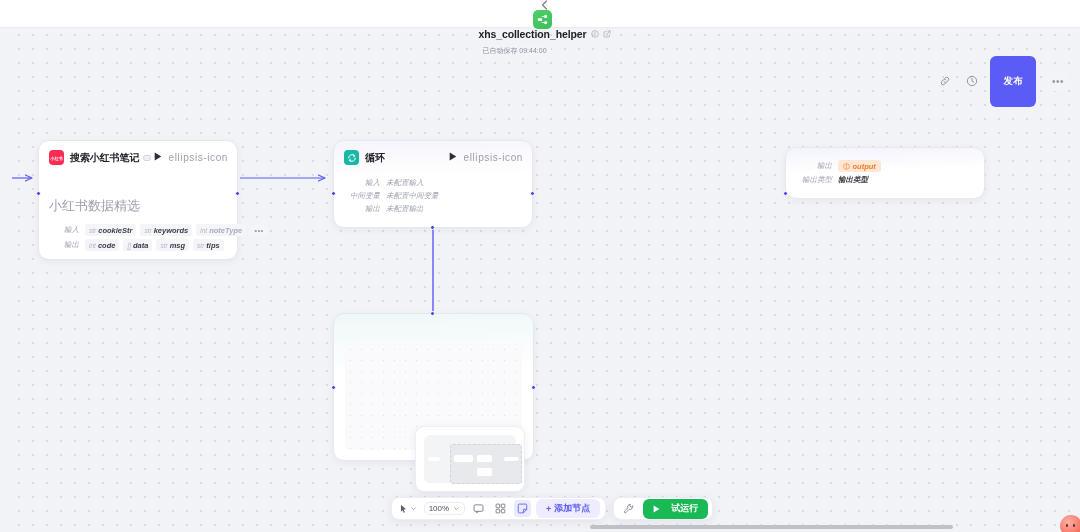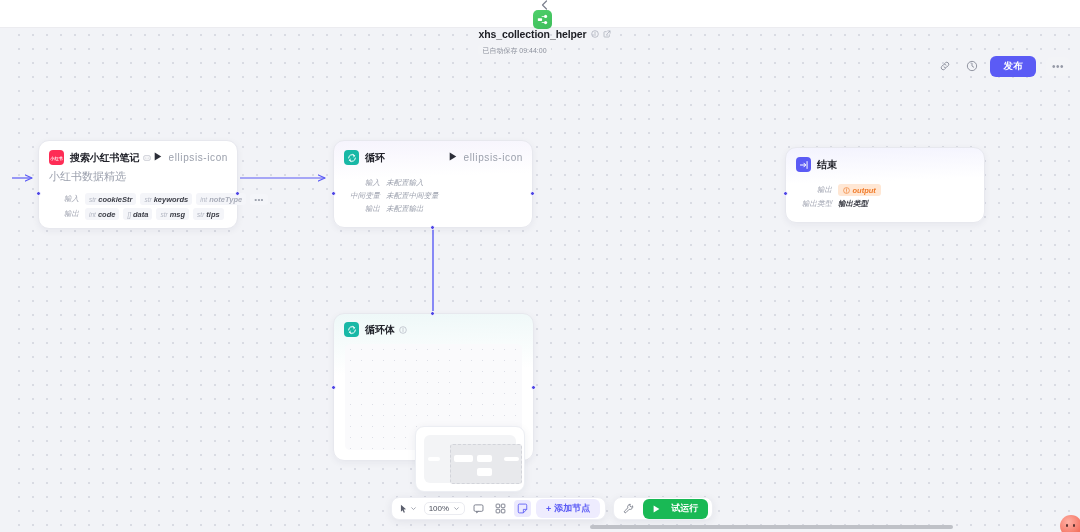--- a/index.html
+++ b/index.html
@@ -55,21 +55,21 @@
   }
   .tb-icon {
     width: 17px; height: 17px; color: #7e8290;
     display: flex; align-items: center; justify-content: center;
     cursor: pointer; border-radius: 4px;
   }
   .publish-btn {
     background: #5b5bf5; color: #fff;
     font-size: 9.5px; font-weight: bold;
     border: none; border-radius: 6px;
-    padding: 4px 13px; cursor: pointer;
+    padding: 19px 13px; cursor: pointer;
     letter-spacing: 0.3px;
   }
   .more-btn {
     background: #f3f4f7; border-radius: 6px;
     width: 24px; height: 19px; color: #9599a6;
     display: flex; align-items: center; justify-content: center;
     font-size: 10px; cursor: pointer; letter-spacing: 0.5px;
   }
 
   
@@ -109,21 +109,21 @@
   .node-name {
     margin-left: 6px; font-size: 10px; font-weight: bold; color: #21222a;
     letter-spacing: -0.1px;
   }
   .name-ico { margin-left: 4px; color: #b0b4c0; font-size: 8px; display:flex; }
   .hd-actions { margin-left: auto; display: flex; align-items: center; gap: 7px; }
   .play-ico { color: #2c2e38; font-size: 8px; cursor: pointer; }
   .dots-ico { color: #9ba0ac; font-size: 10px; letter-spacing: 0.6px; cursor: pointer; }
 
   .node-sub {
-    font-size: 11px; color: #9ba0ad; padding: 4px 6px 0 10px;
+    font-size: 13px; color: #9ba0ad; padding: 4px 6px 0 10px; margin-top: 28px;
   }
   .node-body { padding: 6px 9px 8px 10px; }
 
   .prow { display: flex; align-items: center; margin-top: 3px; font-style: italic; }
   .prow-label { font-size: 7.5px; color: #a0a4b1; flex: 0 0 auto; }
   .prow-label.w { width: 30px; text-align: right; }
   .prow-label.w2 { width: 36px; text-align: right; }
   .tags { display: flex; align-items: center; gap: 4px; margin-left: 6px; flex-wrap: nowrap; }
   .tag {
     background: #f4f5f9; border-radius: 3px;
@@ -442,53 +442,26 @@
         <span class="plain-val">未配置输出</span>
       </div>
     </div>
   </div>
 
   <div class="node" id="node-loopbody">
     <div class="handle" style="left:96px; top:-3px;"></div>
     <div class="handle" style="left:-3px; top:71px;"></div>
     <div class="handle" style="right:-3px; top:71px;"></div>
 
-    <div class="node-hd" style="padding-top:8px;">
-      <div class="node-ico ico-loop">
-        <svg width="10" height="10" viewBox="0 0 14 14" fill="none">
-          <path d="M2.3 7a4.7 4.7 0 0 1 8-3.3" stroke="#fff" stroke-width="1.4" stroke-linecap="round"></path>
-          <path d="M11.7 7a4.7 4.7 0 0 1-8 3.3" stroke="#fff" stroke-width="1.4" stroke-linecap="round"></path>
-          <path d="M8.3 2.1l2.4 1.5-1.4 2" stroke="#fff" stroke-width="1.3" stroke-linecap="round" stroke-linejoin="round"></path>
-          <path d="M5.7 11.9L3.3 10.4l1.4-2" stroke="#fff" stroke-width="1.3" stroke-linecap="round" stroke-linejoin="round"></path>
-        </svg>
-      </div>
-      <span class="node-name">循环体</span>
-      <span class="name-ico">
-        <svg width="8" height="8" viewBox="0 0 12 12" fill="none">
-          <circle cx="6" cy="6" r="5" stroke="#b0b4c0" stroke-width="1"></circle>
-          <path d="M6 5.3v3M6 3.4v0.6" stroke="#b0b4c0" stroke-width="1" stroke-linecap="round"></path>
-        </svg>
-      </span>
-    </div>
     <div class="lb-canvas"></div>
   </div>
 
   <div class="node" id="node-end">
     <div class="handle" style="left:-3px; top:43px;"></div>
 
-    <div class="node-hd">
-      <div class="node-ico ico-end">
-        <svg width="10" height="10" viewBox="0 0 14 14" fill="none">
-          <path d="M2 7h7" stroke="#fff" stroke-width="1.4" stroke-linecap="round"></path>
-          <path d="M6.8 4.4L9.4 7l-2.6 2.6" stroke="#fff" stroke-width="1.4" stroke-linecap="round" stroke-linejoin="round"></path>
-          <path d="M11.3 2.2v9.6" stroke="#fff" stroke-width="1.4" stroke-linecap="round"></path>
-        </svg>
-      </div>
-      <span class="node-name">结束</span>
-    </div>
 
     <div class="node-body" style="padding-top:9px; padding-bottom:13px;">
       <div class="prow">
         <span class="prow-label w2">输出</span>
         <span class="tag-out">
           <span style="display:flex">
             <svg width="7" height="7" viewBox="0 0 12 12" fill="none">
               <circle cx="6" cy="6" r="5" stroke="#f07b2a" stroke-width="1.1"></circle>
               <path d="M6 3.2v3.4M6 8.3v0.6" stroke="#f07b2a" stroke-width="1.1" stroke-linecap="round"></path>
             </svg>

